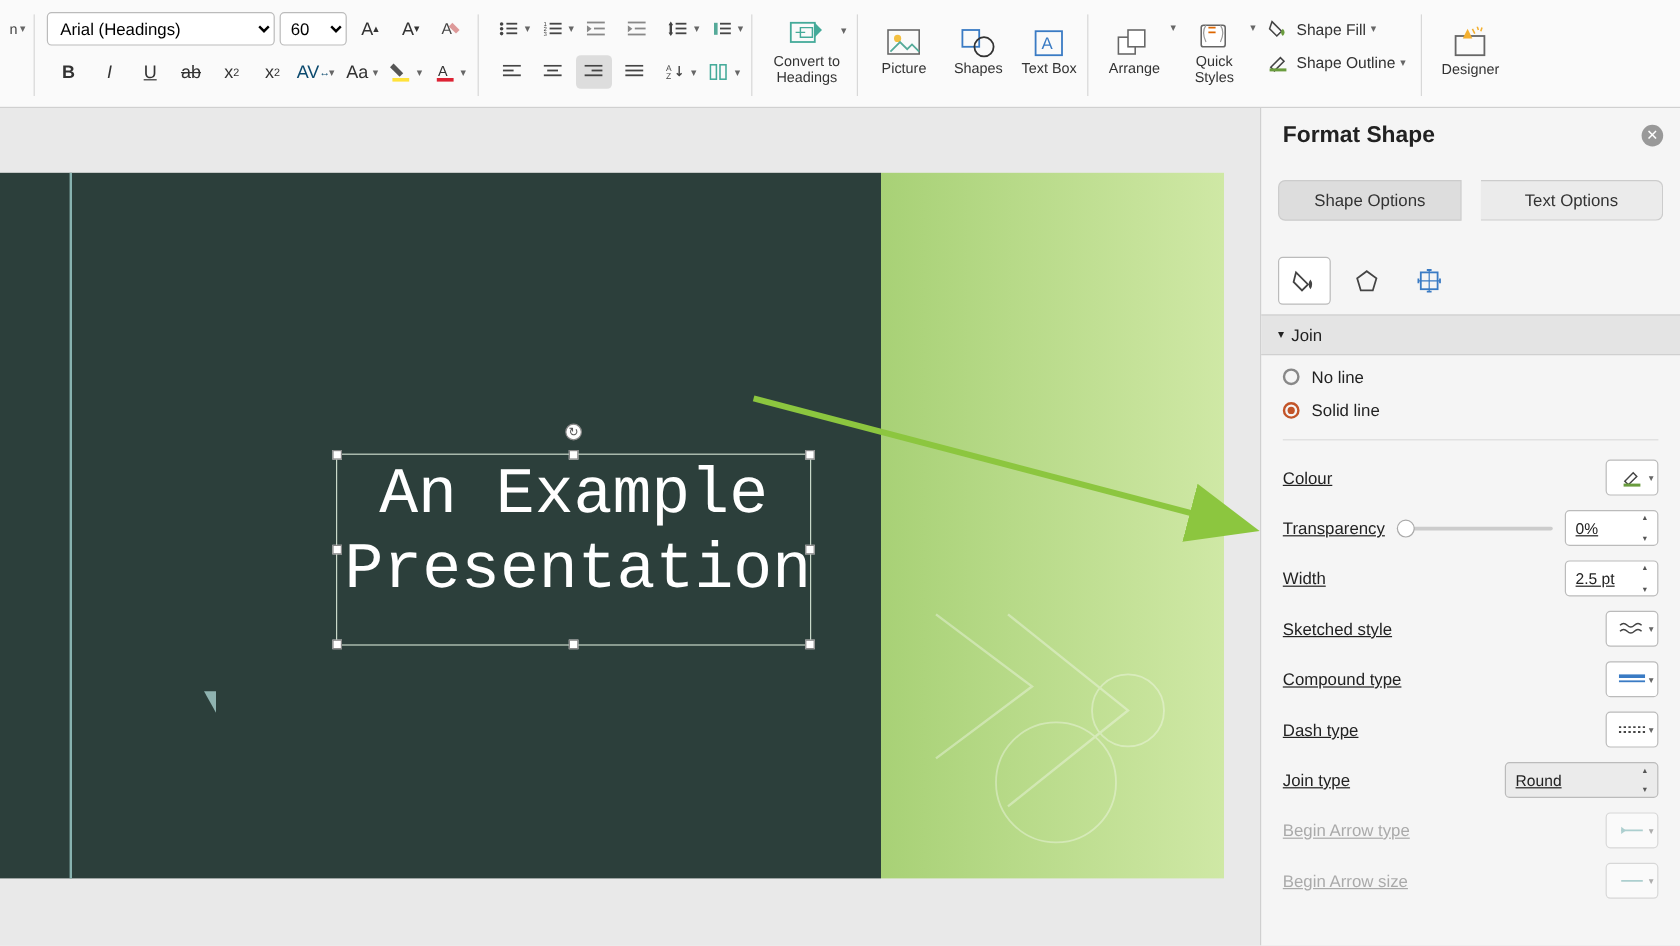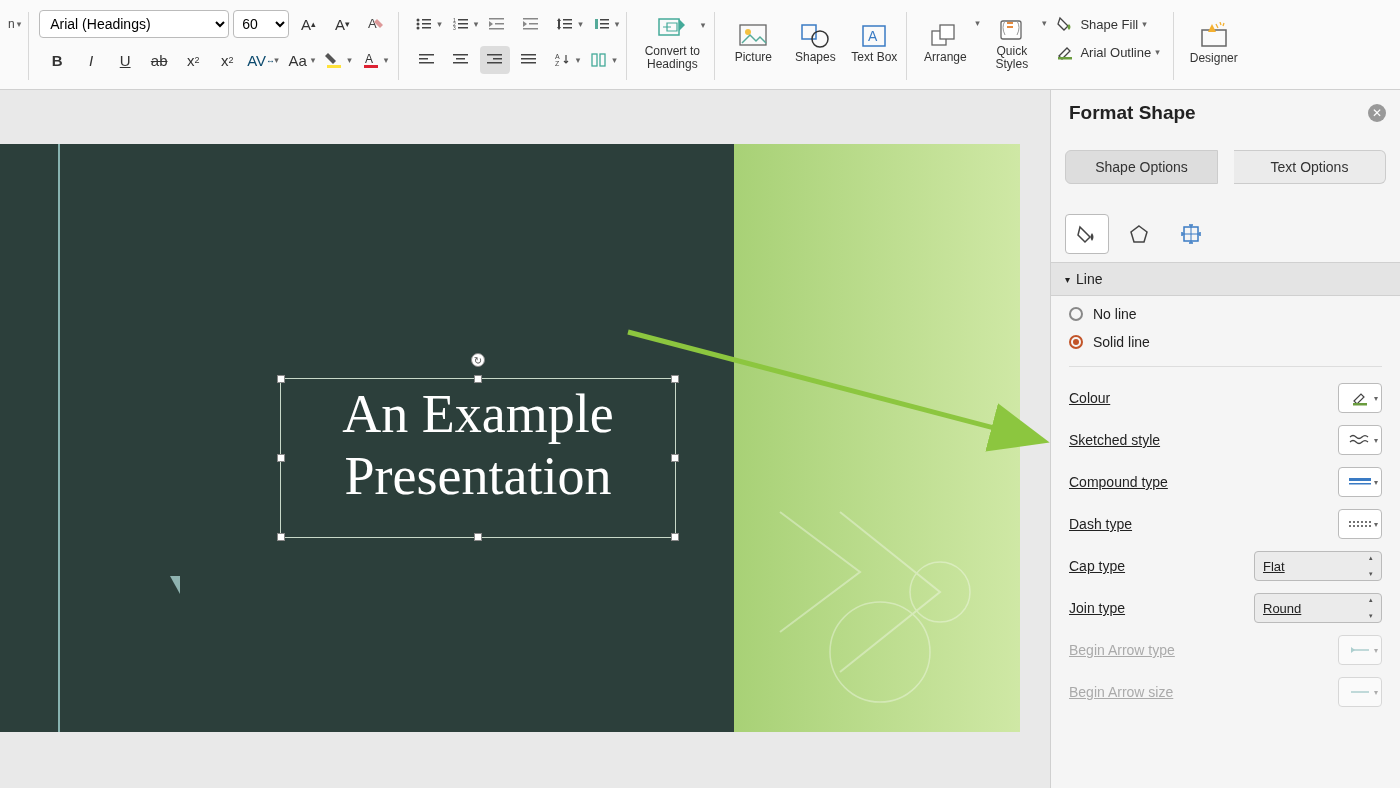--- a/index.html
+++ b/index.html
@@ -18,21 +18,21 @@
 .split { display: flex; align-items: center; }
 .stacked-btn { display: flex; flex-direction: column; align-items: center; justify-content: center; width: 70px; height: 76px; border-radius: 4px; cursor: pointer; gap: 2px; }
 .stacked-btn .lbl { font-size: 12px; color: #333; text-align: center; line-height: 1.1; }
 .shape-row { display: flex; align-items: center; gap: 6px; font-size: 13px; color: #333; cursor: pointer; padding: 4px 6px; border-radius: 4px; }
 
 .workspace { display: flex; height: calc(788px - 90px); }
 .canvas-area { flex: 1; background: #e9e9e9; position: relative; overflow: hidden; }
 .slide { position: absolute; left: 0; top: 54px; width: 1020px; height: 588px; background: linear-gradient(90deg, #2c3f3b 0%, #2c3f3b 72%, #a8d176 72%, #cfe8a5 100%); }
 .slide-accent-line { position:absolute; left:58px; top:0; bottom:0; width:2px; background:#88b3b0; }
 .textbox { position: absolute; left: 280px; top: 234px; width: 396px; height: 160px; border: 1px solid #c8d8c8; }
-.textbox-inner { color: #fff; font-family: Liberation Serif, serif; font-size: 54px; font-weight: 400; line-height: 1.15; text-align: center; padding: 4px 6px; }
+.textbox-inner { color: #fff; font-family: Liberation Mono, monospace; font-size: 54px; font-weight: 400; line-height: 1.15; text-align: center; padding: 4px 6px; }
 .handle { position: absolute; width: 8px; height: 8px; background: #fff; border: 1px solid #888; }
 .h-tl { left:-4px; top:-4px; } .h-tr { right:-4px; top:-4px; } .h-bl { left:-4px; bottom:-4px; } .h-br { right:-4px; bottom:-4px; }
 .h-tc { left:50%; margin-left:-4px; top:-4px; } .h-bc { left:50%; margin-left:-4px; bottom:-4px; }
 .h-lc { left:-4px; top:50%; margin-top:-4px; } .h-rc { right:-4px; top:50%; margin-top:-4px; }
 .rotate-handle { position:absolute; left:50%; margin-left:-7px; top:-26px; width:14px; height:14px; border:1px solid #888; border-radius:50%; background:#fff; display:flex; align-items:center; justify-content:center; font-size:10px; color:#555;}
 .triangle-dec { position:absolute; left:170px; top:432px; width:0; height:0; border-left:10px solid transparent; border-top:18px solid #8fb3b0; }
 
 .pane { width: 350px; background: #f5f5f5; border-left: 1px solid #d0d0d0; display: flex; flex-direction: column; }
 .pane-header { display:flex; align-items:center; justify-content:space-between; padding: 12px 14px 10px 18px; }
 .pane-title { font-size: 19px; font-weight: 600; color: #222; }
@@ -320,21 +320,21 @@
               <path d="M13 8 q3 3 0 6 q-3-3 0-6" fill="#6a9c3e"></path>
             </svg>
           <span>Shape Fill</span>
             <span class="caret">▾</span>
         </div>
         <div class="shape-row">
           <svg width="18" height="16">
               <path d="M3 12 l8-8 l3 3 l-8 8 z" fill="none" stroke="#444" stroke-width="1.3"></path>
               <rect x="2" y="13" width="14" height="2.5" fill="#6a9c3e"></rect>
             </svg>
-          <span>Arial Outline</span>
+          <span>Shape Outline</span>
             <span class="caret">▾</span>
         </div>
       </div>
     </div>
   </div>
 
   <div class="ribbon-group nosep">
     <div class="stacked-btn" style="width:60px;">
       <svg width="32" height="28">
           <rect x="4" y="8" width="24" height="16" fill="none" stroke="#666" stroke-width="1.5"></rect>
@@ -406,21 +406,21 @@
       <div class="icon-tab">
           <svg width="22" height="22">
             <rect x="4" y="4" width="14" height="14" fill="none" stroke="#3a7bc4" stroke-width="1.5"></rect>
             <path d="M2 11 h18 M11 2 v18" stroke="#3a7bc4" stroke-width="1"></path>
             <path d="M2 9 l-0 4 M20 9 l0 4 M9 2 l4 0 M9 20 l4 0" stroke="#3a7bc4" stroke-width="1.5"></path>
           </svg>
         </div>
     </div>
     <div class="section-hdr">
       <span style="font-size:10px;">▾</span>
-        <span>Line</span>
+        <span>Join</span>
     </div>
     <div class="section-body">
       <div class="radio-row">
           <span class="radio"></span>
           <span>No line</span>
         </div>
       <div class="radio-row">
           <span class="radio sel"></span>
           <span>Solid line</span>
         </div>
@@ -429,20 +429,43 @@
         <span>Colour</span>
         <div class="mini-dd">
             <svg width="18" height="16">
               <path d="M3 11 l7-7 l3 3 l-7 7 z" fill="none" stroke="#444" stroke-width="1.2"></path>
               <rect x="2" y="13" width="14" height="2.5" fill="#6a9c3e"></rect>
             </svg>
             <span class="dd-caret">▾</span>
           </div>
       </div>
       <div class="prop-row">
+        <span>Transparency</span>
+        <div class="slider-track">
+            <div class="slider-thumb"></div>
+          </div>
+        <div class="spinner">
+            <span>0%</span>
+            <span class="arrs">
+              <span>▴</span>
+              <span>▾</span>
+            </span>
+          </div>
+      </div>
+      <div class="prop-row">
+        <span>Width</span>
+        <div class="spinner">
+            <span>2.5 pt</span>
+            <span class="arrs">
+              <span>▴</span>
+              <span>▾</span>
+            </span>
+          </div>
+      </div>
+      <div class="prop-row">
         <span>Sketched style</span>
         <div class="mini-dd">
             <svg width="22" height="12">
               <path d="M1 3 q3-3 6 0 t6 0 t6 0 M1 8 q3-3 6 0 t6 0 t6 0" fill="none" stroke="#444" stroke-width="1.2"></path>
             </svg>
             <span class="dd-caret">▾</span>
           </div>
       </div>
       <div class="prop-row">
         <span>Compound type</span>
@@ -455,30 +478,20 @@
           </div>
       </div>
       <div class="prop-row">
         <span>Dash type</span>
         <div class="mini-dd">
             <svg width="22" height="8">
               <line x1="0" y1="2" x2="22" y2="2" stroke="#444" stroke-width="1.5" stroke-dasharray="2 2"></line>
               <line x1="0" y1="6" x2="22" y2="6" stroke="#444" stroke-width="1.5" stroke-dasharray="2 2"></line>
             </svg>
             <span class="dd-caret">▾</span>
-          </div>
-      </div>
-      <div class="prop-row">
-        <span>Cap type</span>
-        <div class="wide-dd">
-            <span>Flat</span>
-            <span class="arrs">
-              <span>▴</span>
-              <span>▾</span>
-            </span>
           </div>
       </div>
       <div class="prop-row">
         <span>Join type</span>
         <div class="wide-dd">
             <span>Round</span>
             <span class="arrs">
               <span>▴</span>
               <span>▾</span>
             </span>

